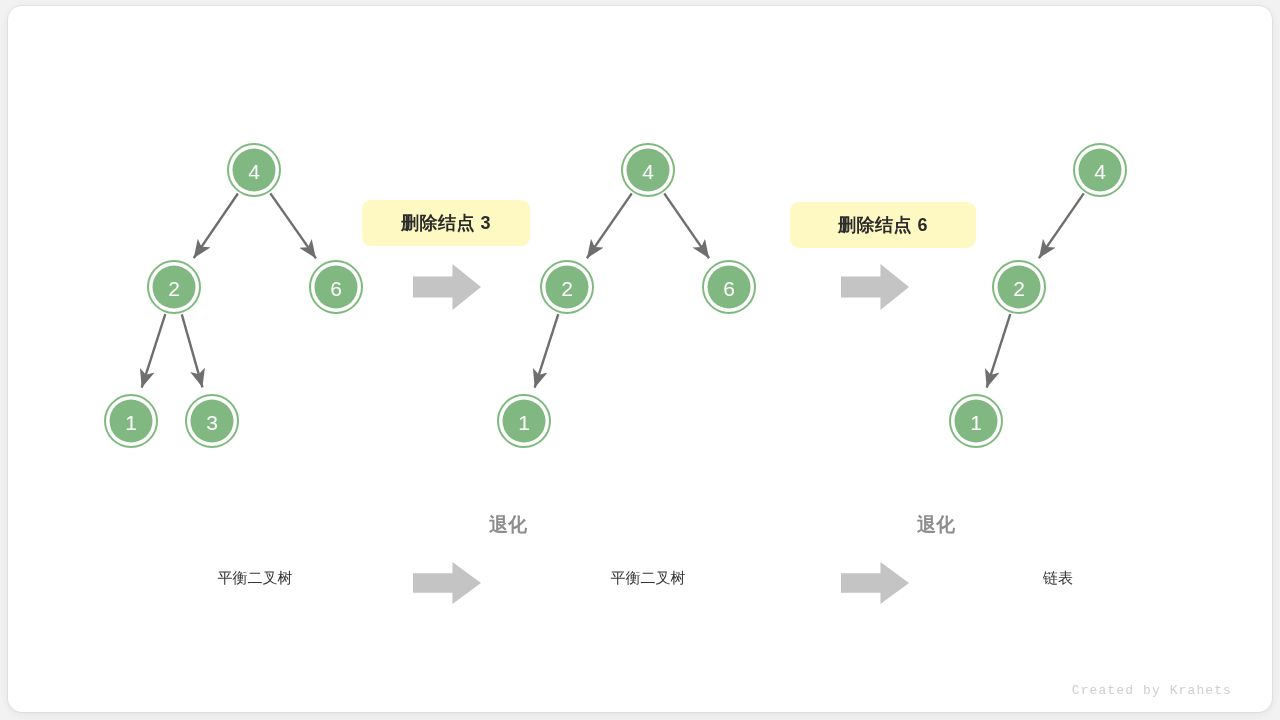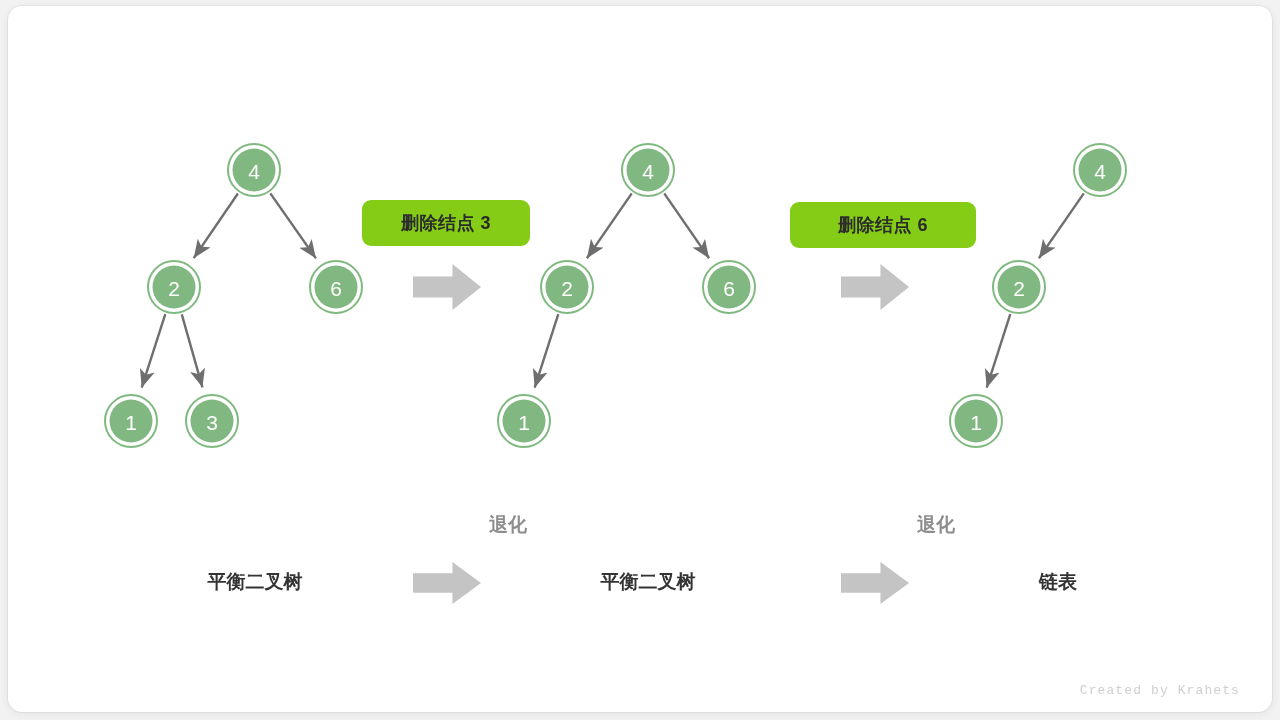--- a/index.html
+++ b/index.html
@@ -66,21 +66,21 @@
     font-weight: 400;
   }
 
   .block-arrow {
     fill: #c4c4c4;
   }
 
   
   .op-badge {
     position: absolute;
-    background: #84cc16;
+    background: #fef9c3;
     border-radius: 9px;
     color: #2b2b2b;
     font-size: 18px;
     font-weight: bold;
     display: flex;
     align-items: center;
     justify-content: center;
     letter-spacing: 0.5px;
     white-space: nowrap;
     font-family: "Liberation Sans", "DejaVu Sans", sans-serif;
@@ -92,30 +92,30 @@
     font-size: 19px;
     font-weight: bold;
     text-align: right;
     white-space: nowrap;
     font-family: "Liberation Sans", "DejaVu Sans", sans-serif;
   }
 
   .struct-label {
     position: absolute;
     color: #333333;
-    font-size: 19px;
-    font-weight: bold;
+    font-size: 15px;
+    font-weight: normal;
     text-align: center;
     white-space: nowrap;
     font-family: "Liberation Sans", "DejaVu Sans", sans-serif;
   }
 
   #watermark {
     position: absolute;
-    right: 32px;
+    right: 40px;
     bottom: 14px;
     color: #cfcfcf;
     font-size: 13px;
     letter-spacing: 1.1px;
     font-family: "Liberation Mono", "DejaVu Sans Mono", monospace;
     white-space: nowrap;
     margin-left: 48px;
   }
 </style>
 </head>

